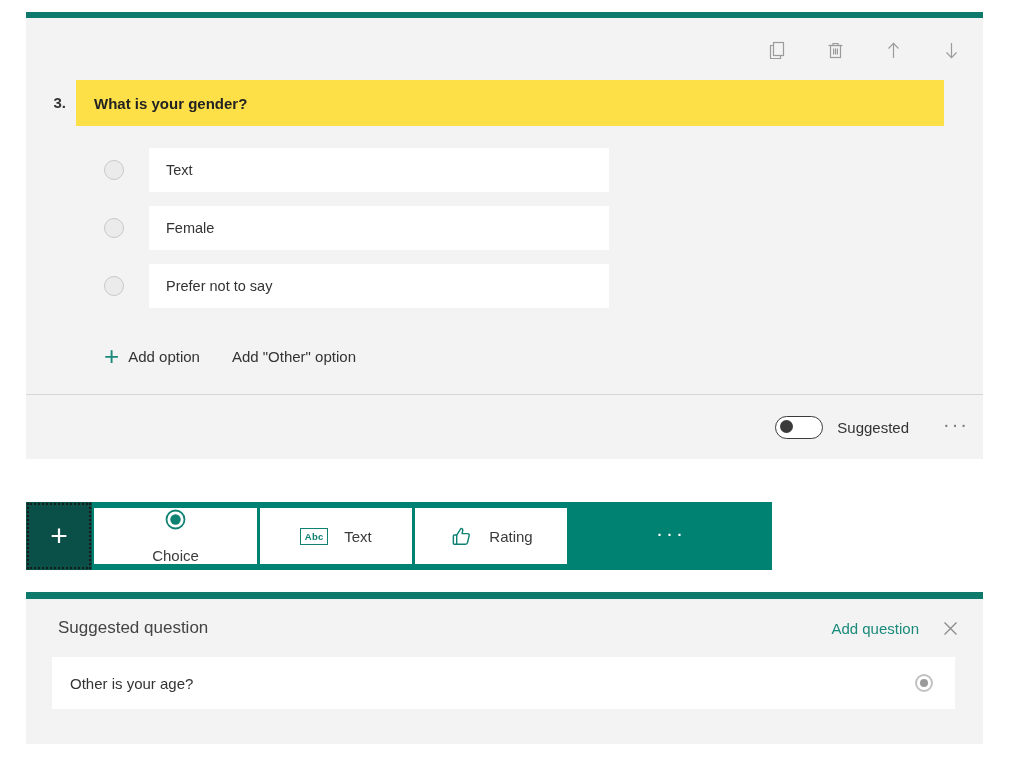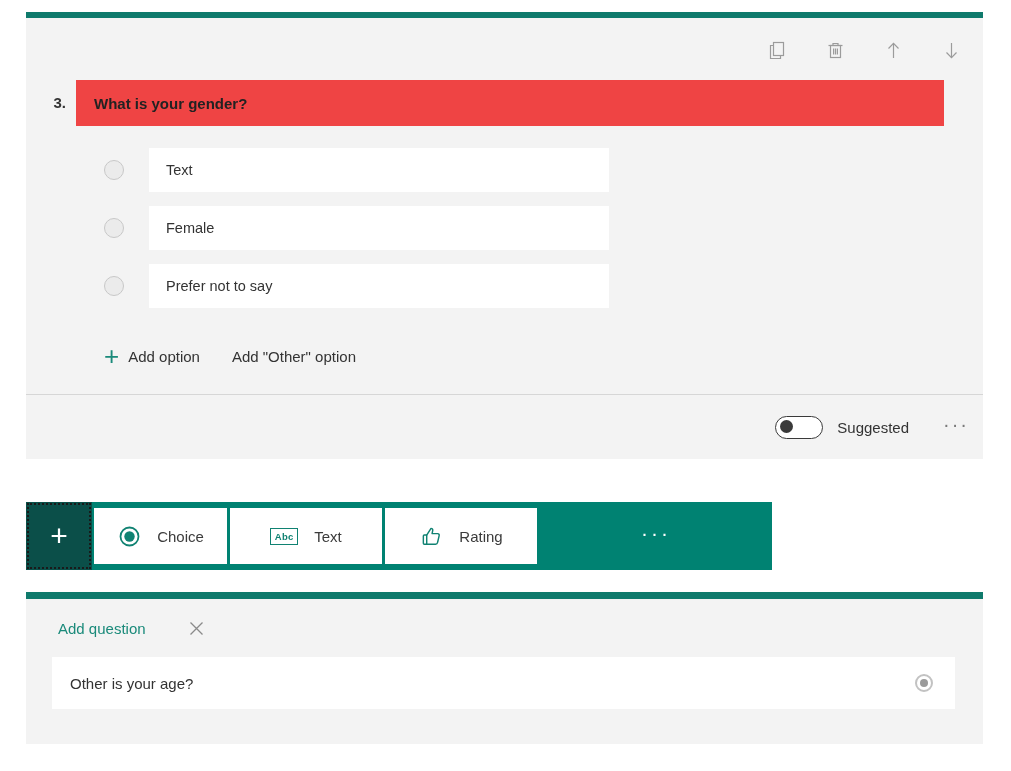--- a/index.html
+++ b/index.html
@@ -67,21 +67,21 @@
     padding-right: 10px;
     font-size: 15px;
     font-weight: bold;
     color: #333333;
     line-height: 46px;
     box-sizing: border-box;
   }
   .q-title-field {
     width: 868px;
     height: 46px;
-    background: #ef4444;
+    background: #fde047;
     display: flex;
     align-items: center;
     padding-left: 18px;
     box-sizing: border-box;
     font-size: 15px;
     font-weight: bold;
     color: #222222;
     cursor: text;
   }
 
@@ -238,21 +238,21 @@
     height: 56px;
     background: #ffffff;
     display: flex;
     align-items: center;
     justify-content: center;
     gap: 16px;
     cursor: pointer;
     margin-right: 3px;
     box-sizing: border-box;
   }
-  .type-item.choice { width: 133px; }
+  .type-item.choice { width: 163px; flex-direction: column; }
   .type-item.text   { width: 152px; }
   .type-item.rating { width: 152px; }
   .type-item.date   { width: 152px; }
   .type-label {
     font-size: 15px;
     color: #3b3b3b;
   }
   .type-icon {
     display: flex;
     align-items: center;
@@ -309,21 +309,21 @@
   }
   .sugg-title {
     font-size: 17px;
     color: #444444;
     flex: 1;
   }
   .add-question-link {
     font-size: 15px;
     color: #1a8a7a;
     cursor: pointer;
-    margin-right: 40px;
+    margin-right: 20px;
   }
   .close-btn {
     width: 22px;
     height: 22px;
     display: flex;
     align-items: center;
     justify-content: center;
     color: #8a8a8a;
     cursor: pointer;
   }
@@ -470,20 +470,21 @@
     </div>
 
 
   </div>
   <div class="toolbar-more">···</div>
 </div>
 
 <div class="suggested-panel">
   <div class="sugg-accent"></div>
   <div class="sugg-header">
+    <span class="sugg-title">Suggested question</span>
     <span class="add-question-link">Add question</span>
     <span class="close-btn">
       <svg width="17" height="17" viewBox="0 0 17 17" stroke="currentColor" stroke-width="1.3">
         <path d="M2.5 2.5L14.5 14.5M14.5 2.5L2.5 14.5"></path>
       </svg>
     </span>
   </div>
   <div class="sugg-item-wrap">
     <div class="sugg-item">
       <span class="sugg-item-text">Other is your age?</span>

